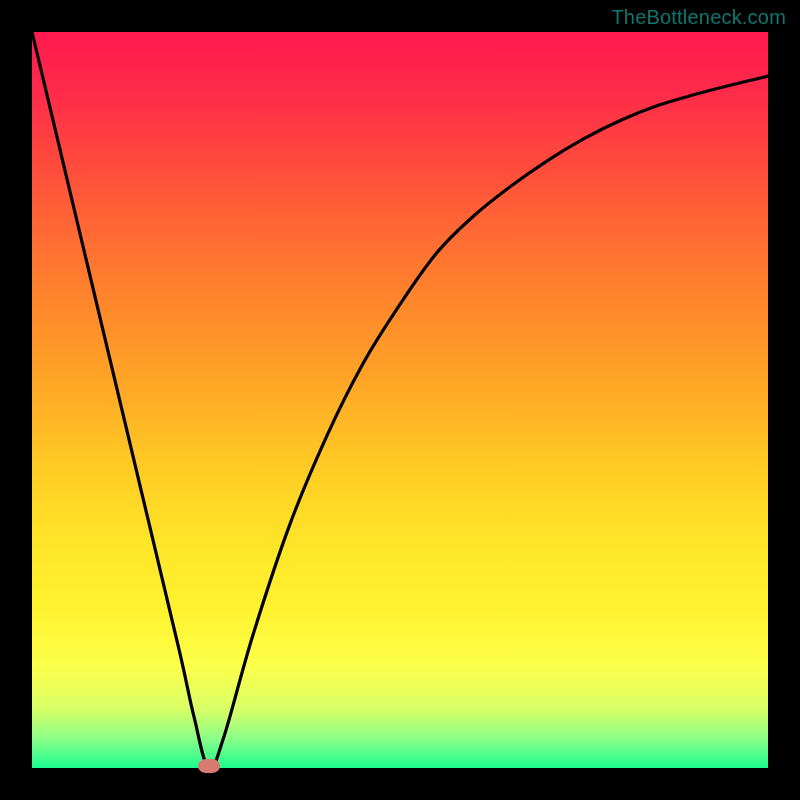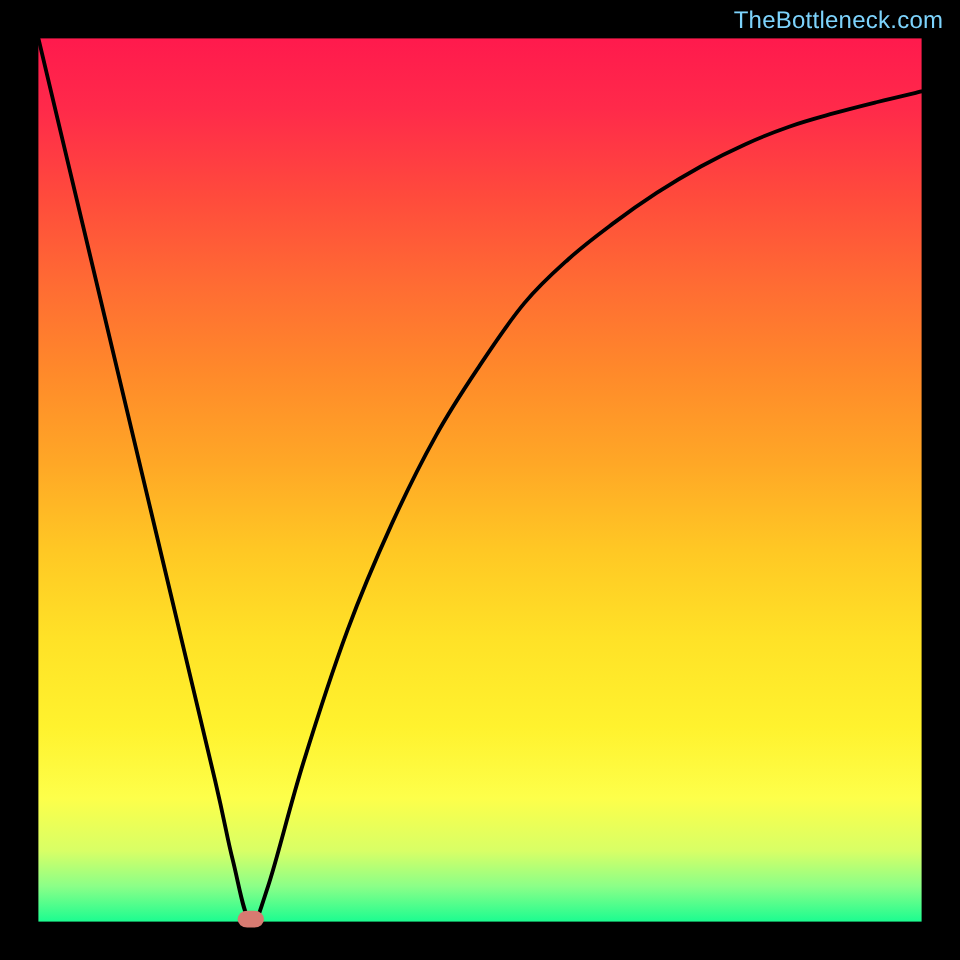--- a/index.html
+++ b/index.html
@@ -36,21 +36,21 @@
       #fdff4a 86%,
       #d8ff66 92%,
       #8bff88 96%,
       #1cfc90 100%
     );
   }
   .watermark {
     position: absolute;
     top: 6px;
     right: 14px;
-    color: #7dd3fc;
+    color: #0f766e;
     font-size: 20px;
     font-weight: 500;
     letter-spacing: 0.2px;
     font-family: Arial, sans-serif;
   }
   svg.curve {
     position: absolute;
     left: 32px;
     top: 32px;
     width: 736px;

